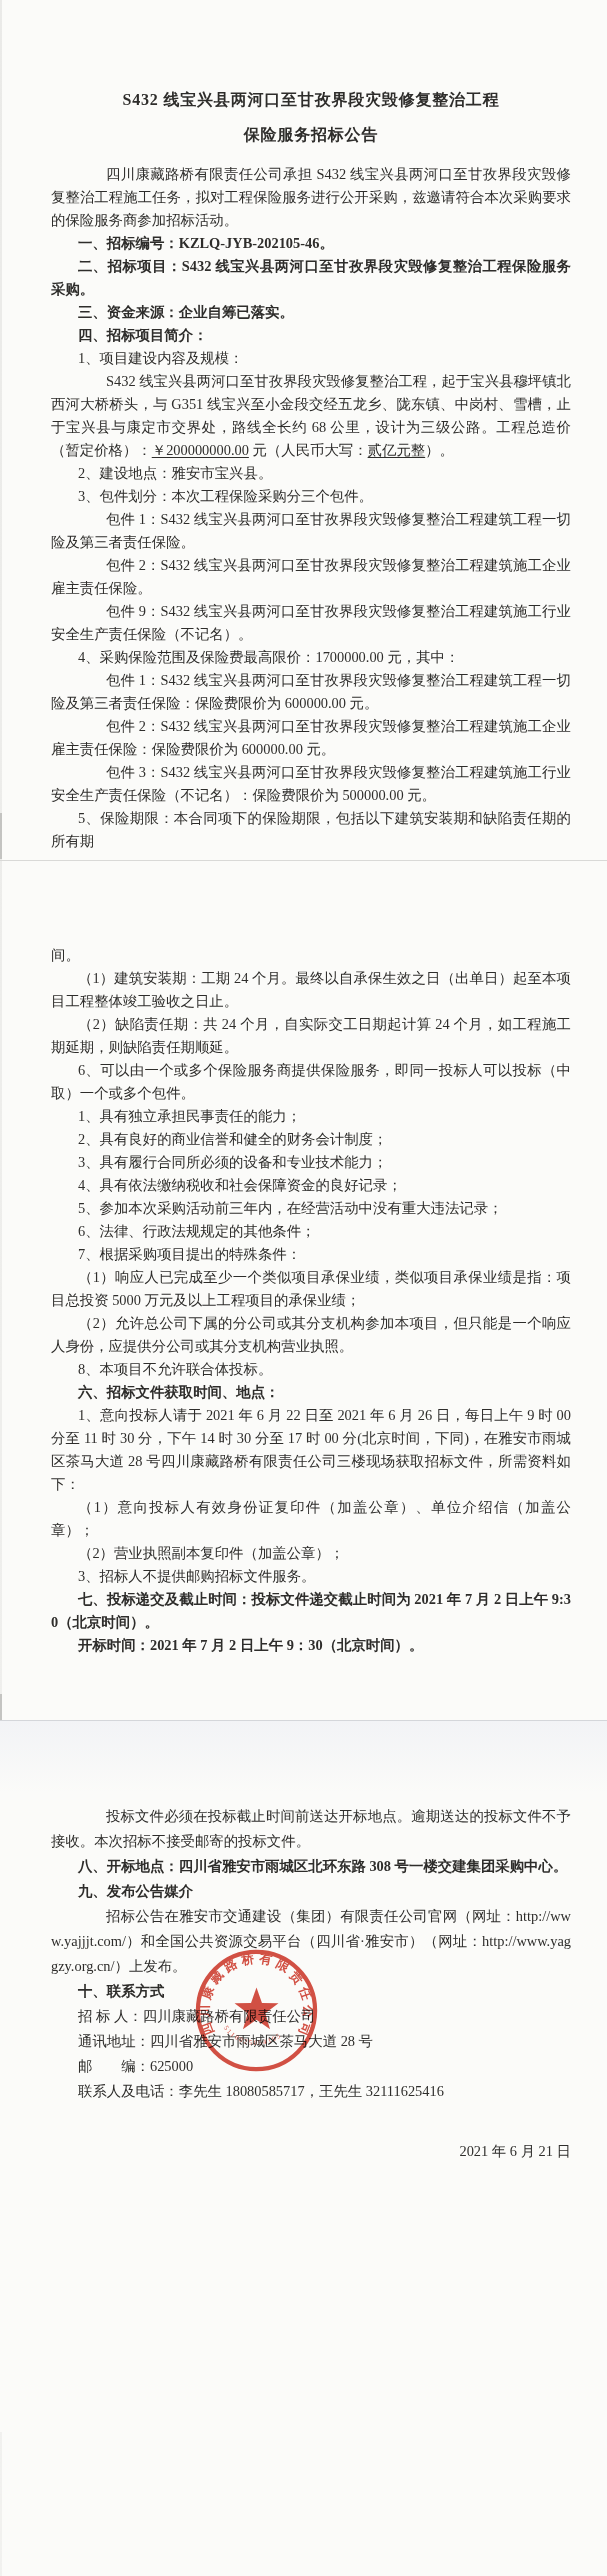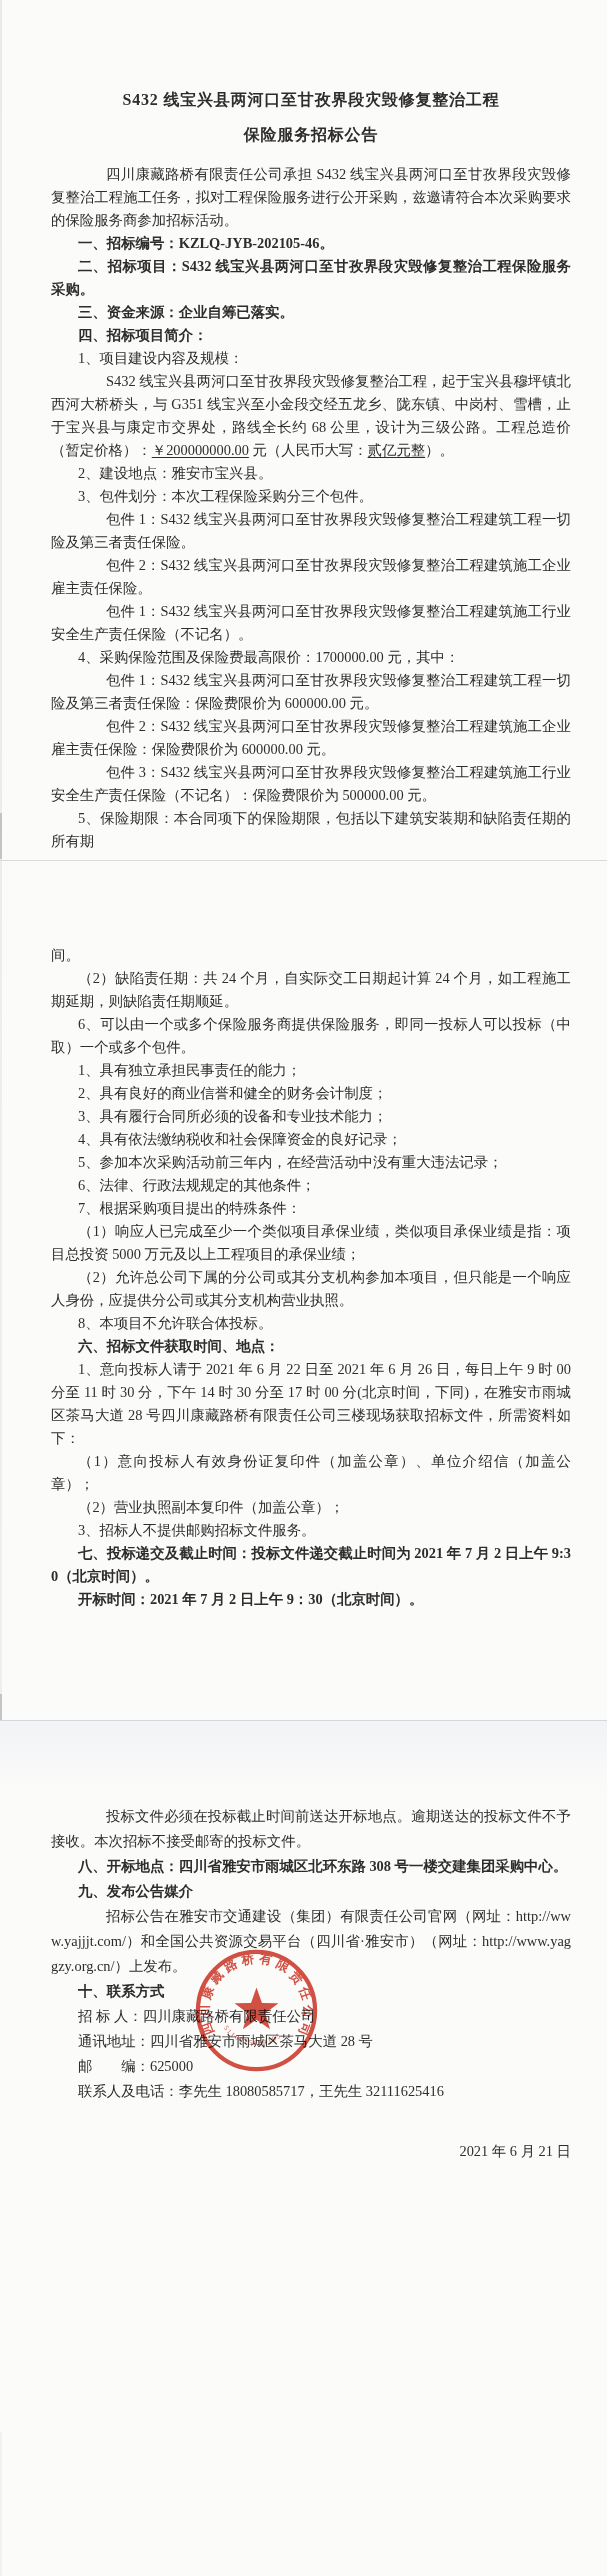--- a/index.html
+++ b/index.html
@@ -75,32 +75,33 @@
         <p class="i1"><span class="b">一、招标编号：KZLQ-JYB-202105-46。</span></p>
         <p class="i1"><span class="b">二、招标项目：S432 线宝兴县两河口至甘孜界段灾毁修复整治工程保险服务采购。</span></p>
         <p class="i1"><span class="b">三、资金来源：企业自筹已落实。</span></p>
         <p class="i1"><span class="b">四、招标项目简介：</span></p>
         <p class="i1"><span>1、项目建设内容及规模：</span></p>
         <p class="i2"><span>S432 线宝兴县两河口至甘孜界段灾毁修复整治工程，起于宝兴县穆坪镇北西河大桥桥头，与 G351 线宝兴至小金段交经五龙乡、陇东镇、中岗村、雪槽，止于宝兴县与康定市交界处，路线全长约 68 公里，设计为三级公路。工程总造价（暂定价格）：</span><span class="u">￥200000000.00</span><span> 元（人民币大写：</span><span class="u">贰亿元整</span><span>）。</span></p>
         <p class="i1"><span>2、建设地点：雅安市宝兴县。</span></p>
         <p class="i1"><span>3、包件划分：本次工程保险采购分三个包件。</span></p>
         <p class="i2"><span>包件 1：S432 线宝兴县两河口至甘孜界段灾毁修复整治工程建筑工程一切险及第三者责任保险。</span></p>
         <p class="i2"><span>包件 2：S432 线宝兴县两河口至甘孜界段灾毁修复整治工程建筑施工企业雇主责任保险。</span></p>
-        <p class="i2"><span>包件 1：S432 线宝兴县两河口至甘孜界段灾毁修复整治工程建筑施工行业安全生产责任保险（不记名）。</span></p>
+        <p class="i2"><span>包件 9：S432 线宝兴县两河口至甘孜界段灾毁修复整治工程建筑施工行业安全生产责任保险（不记名）。</span></p>
         <p class="i1"><span>4、采购保险范围及保险费最高限价：1700000.00 元，其中：</span></p>
         <p class="i2"><span>包件 1：S432 线宝兴县两河口至甘孜界段灾毁修复整治工程建筑工程一切险及第三者责任保险：保险费限价为 600000.00 元。</span></p>
         <p class="i2"><span>包件 2：S432 线宝兴县两河口至甘孜界段灾毁修复整治工程建筑施工企业雇主责任保险：保险费限价为 600000.00 元。</span></p>
         <p class="i2"><span>包件 3：S432 线宝兴县两河口至甘孜界段灾毁修复整治工程建筑施工行业安全生产责任保险（不记名）：保险费限价为 500000.00 元。</span></p>
         <p class="i1"><span>5、保险期限：本合同项下的保险期限，包括以下建筑安装期和缺陷责任期的所有期</span></p>
       </div>
   </section>
 
   <section class="page" id="page-2">
     <div class="content">
         <p class="flush"><span>间。</span></p>
+        <p class="i1"><span>（1）建筑安装期：工期 24 个月。最终以自承保生效之日（出单日）起至本项目工程整体竣工验收之日止。</span></p>
         <p class="i1"><span>（2）缺陷责任期：共 24 个月，自实际交工日期起计算 24 个月，如工程施工期延期，则缺陷责任期顺延。</span></p>
         <p class="i1"><span>6、可以由一个或多个保险服务商提供保险服务，即同一投标人可以投标（中取）一个或多个包件。</span></p>
         <p class="i1"><span>1、具有独立承担民事责任的能力；</span></p>
         <p class="i1"><span>2、具有良好的商业信誉和健全的财务会计制度；</span></p>
         <p class="i1"><span>3、具有履行合同所必须的设备和专业技术能力；</span></p>
         <p class="i1"><span>4、具有依法缴纳税收和社会保障资金的良好记录；</span></p>
         <p class="i1"><span>5、参加本次采购活动前三年内，在经营活动中没有重大违法记录；</span></p>
         <p class="i1"><span>6、法律、行政法规规定的其他条件；</span></p>
         <p class="i1"><span>7、根据采购项目提出的特殊条件：</span></p>
         <p class="i1"><span>（1）响应人已完成至少一个类似项目承保业绩，类似项目承保业绩是指：项目总投资 5000 万元及以上工程项目的承保业绩；</span></p>

